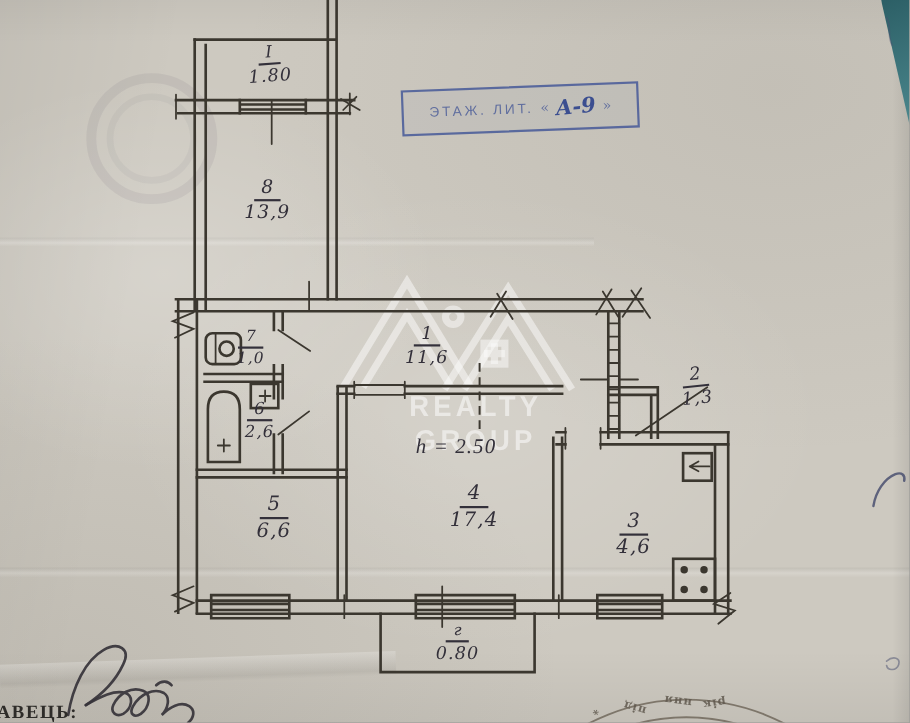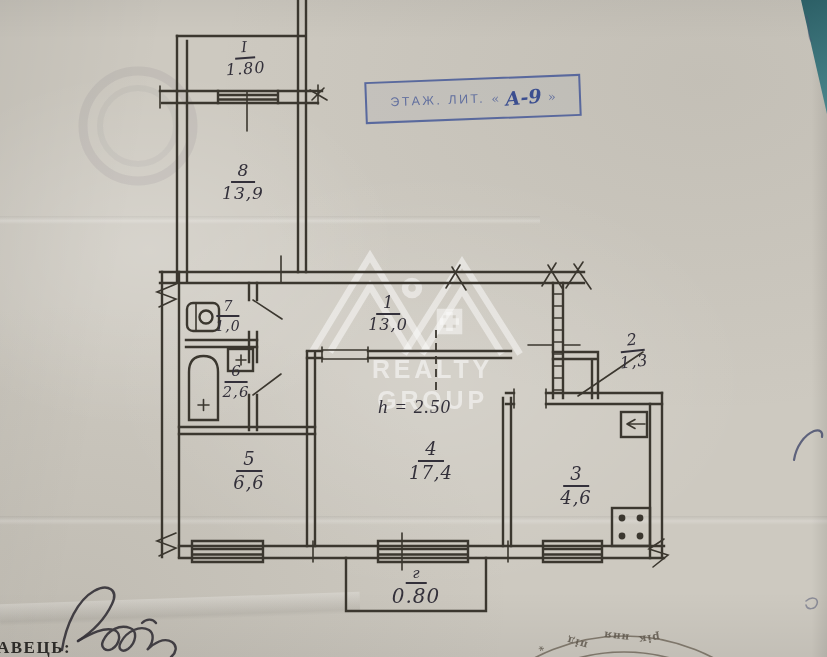--- a/index.html
+++ b/index.html
@@ -245,21 +245,21 @@
     <span class="den">1,0</span>
   </div>
 
   <div class="frac" style="left:236px;top:364px;font-size:15px;">
     <span class="num">6</span>
     <span class="den">2,6</span>
   </div>
 
   <div class="frac" style="left:388px;top:295px;font-size:16px;">
     <span class="num">1</span>
-    <span class="den">13,0</span>
+    <span class="den">11,6</span>
   </div>
 
   <div class="frac" style="left:633px;top:332px;font-size:16px;transform:translateX(-50%) rotate(-6deg);">
     <span class="num">2</span>
     <span class="den">1,3</span>
   </div>
 
   <div class="frac" style="left:431px;top:440px;font-size:18px;">
     <span class="num">4</span>
     <span class="den">17,4</span>
@@ -270,21 +270,21 @@
     <span class="den">6,6</span>
   </div>
 
   <div class="frac" style="left:576px;top:465px;font-size:18px;">
     <span class="num">3</span>
     <span class="den">4,6</span>
   </div>
 
   <div class="frac" style="left:416px;top:566px;font-size:14px;">
     <span class="num">г</span>
-    <span class="den" style="font-size:20px;">0.80</span>
+    <span class="den" style="font-size:16px;">0.80</span>
   </div>
 
   <div class="hnote" style="left:378px;top:396px;font-family:Liberation Serif, serif;">h = 2.50</div>
 
   <div class="footer-label">АВЕЦЬ:</div>
 
   <span class="seal-frag" style="left:538px;top:644px;transform:rotate(22deg);">*</span>
   <span class="seal-frag" style="left:566px;top:637px;transform:rotate(196deg);">під</span>
   <span class="seal-frag" style="left:603px;top:631px;transform:rotate(187deg);">ння</span>
   <span class="seal-frag" style="left:638px;top:633px;transform:rotate(172deg);">рік</span>

